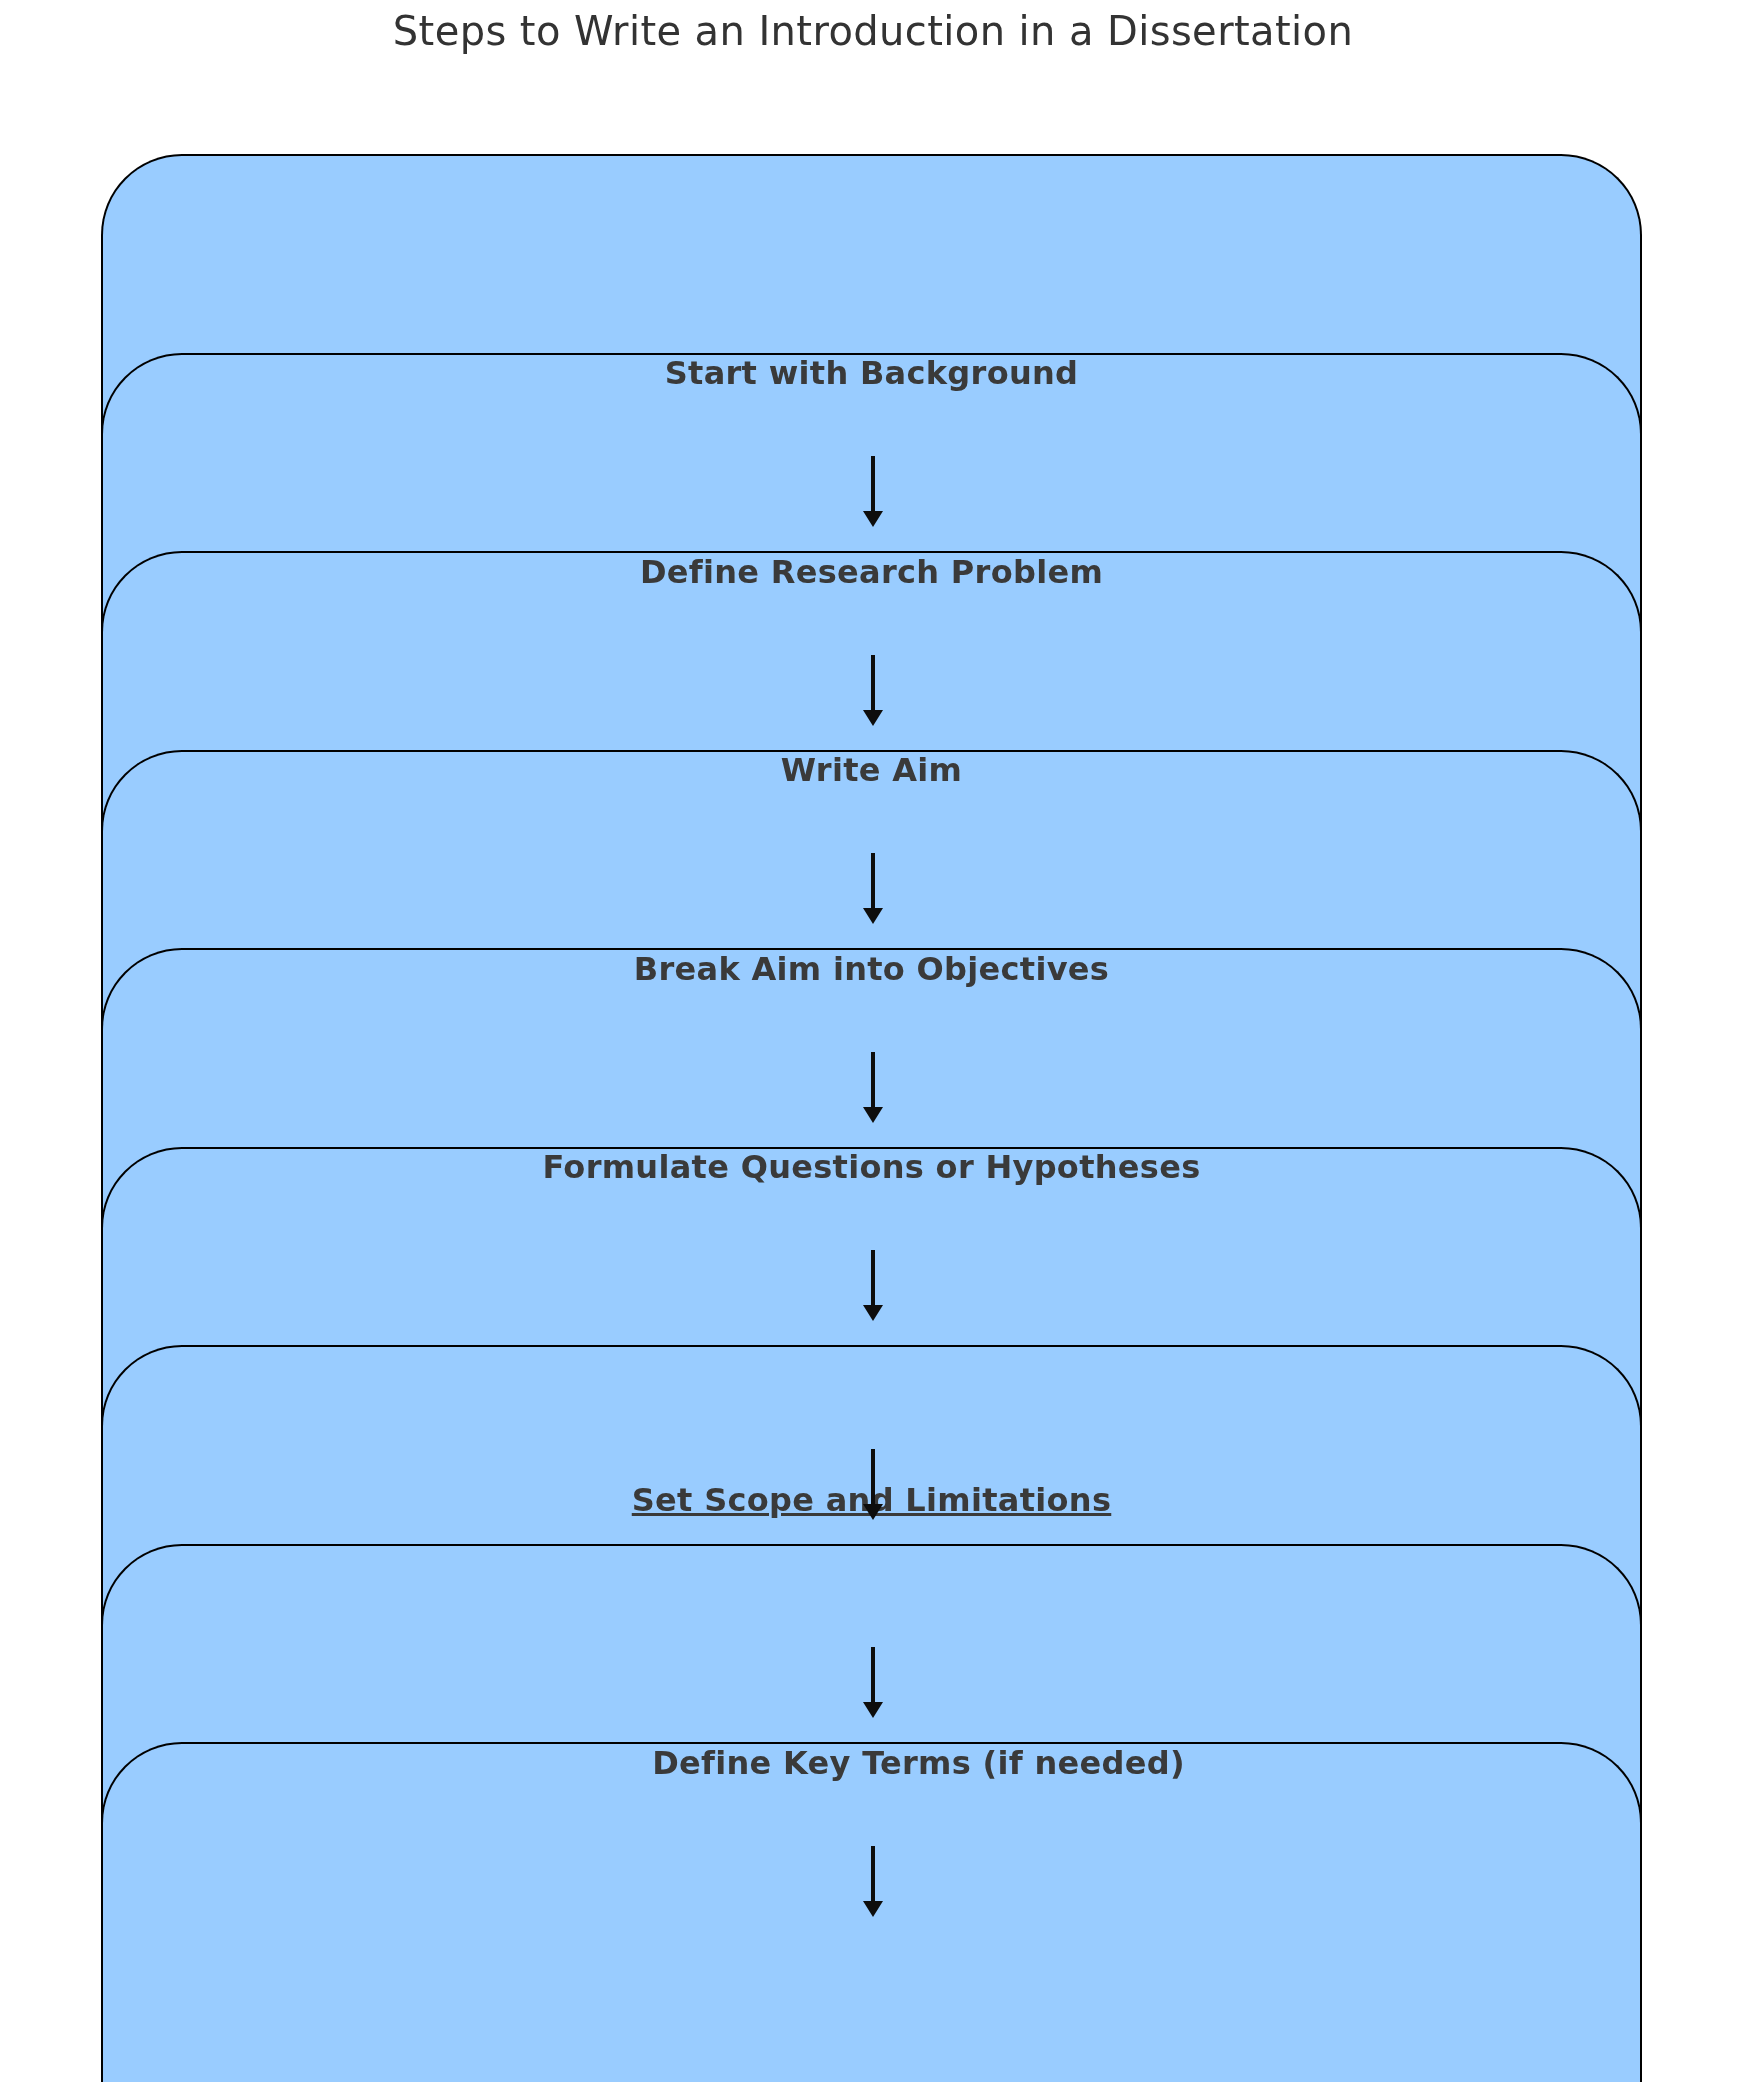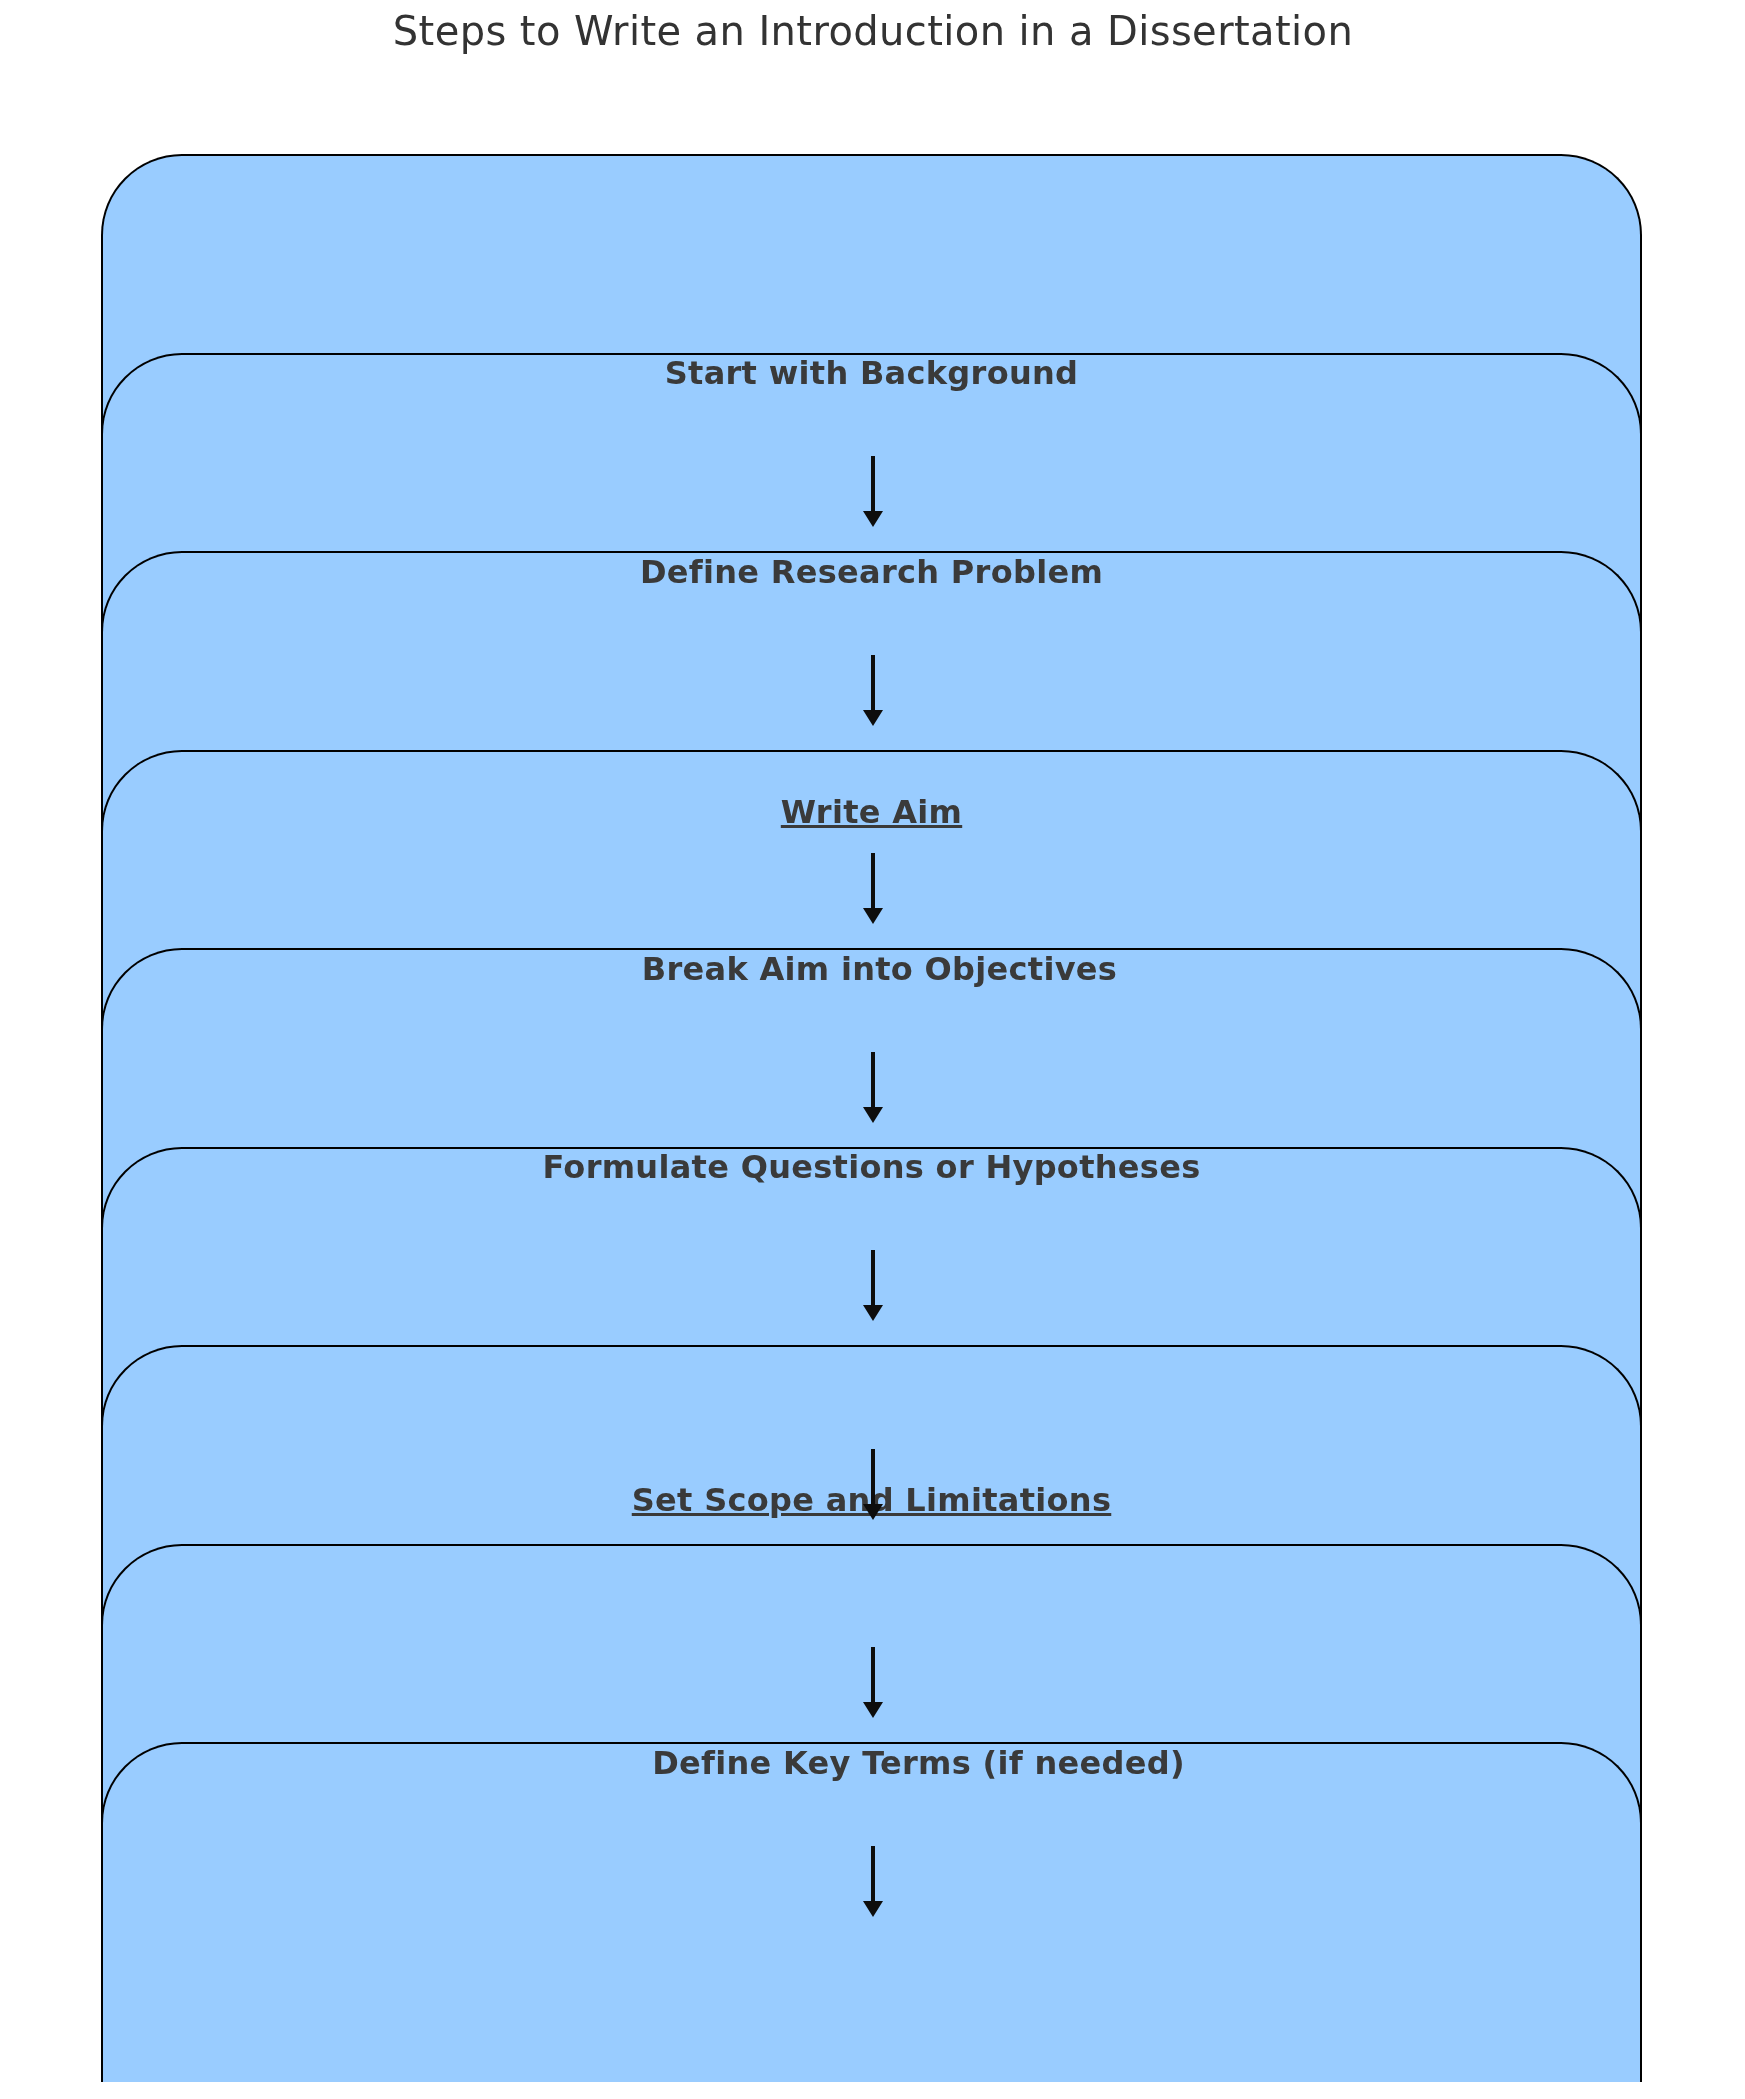--- a/index.html
+++ b/index.html
@@ -59,22 +59,22 @@
   <div class="step-box" style="top:551px;height:1531px;"></div>
   <div class="step-box" style="top:750px;height:1332px;"></div>
   <div class="step-box" style="top:948px;height:1134px;"></div>
   <div class="step-box" style="top:1147px;height:935px;"></div>
   <div class="step-box" style="top:1345px;height:737px;"></div>
   <div class="step-box" style="top:1544px;height:538px;"></div>
   <div class="step-box" style="top:1742px;height:340px;"></div>
 
   <div class="step-label" style="top:550px;">Define Research Problem</div>
   <div class="step-label" style="top:351px;">Start with Background</div>
-  <div class="step-label" style="top:790px;text-decoration:underline;">Write Aim</div>
-  <div class="step-label" style="top:947px;padding-left:8px;">Break Aim into Objectives</div>
+  <div class="step-label" style="top:748px;">Write Aim</div>
+  <div class="step-label" style="top:947px;">Break Aim into Objectives</div>
   <div class="step-label" style="top:1145px;">Formulate Questions or Hypotheses</div>
   <div class="step-label" style="top:1478px;text-decoration:underline;">Set Scope and Limitations</div>
   <div class="step-label" style="top:1741px;padding-left:47px;">Define Key Terms (if needed)</div>
 
   <div class="flow-arrow" style="top:456px;">
     <div class="arrow-line"></div>
     <div class="arrow-head"></div>
   </div>
   <div class="flow-arrow" style="top:655px;">
     <div class="arrow-line"></div>

